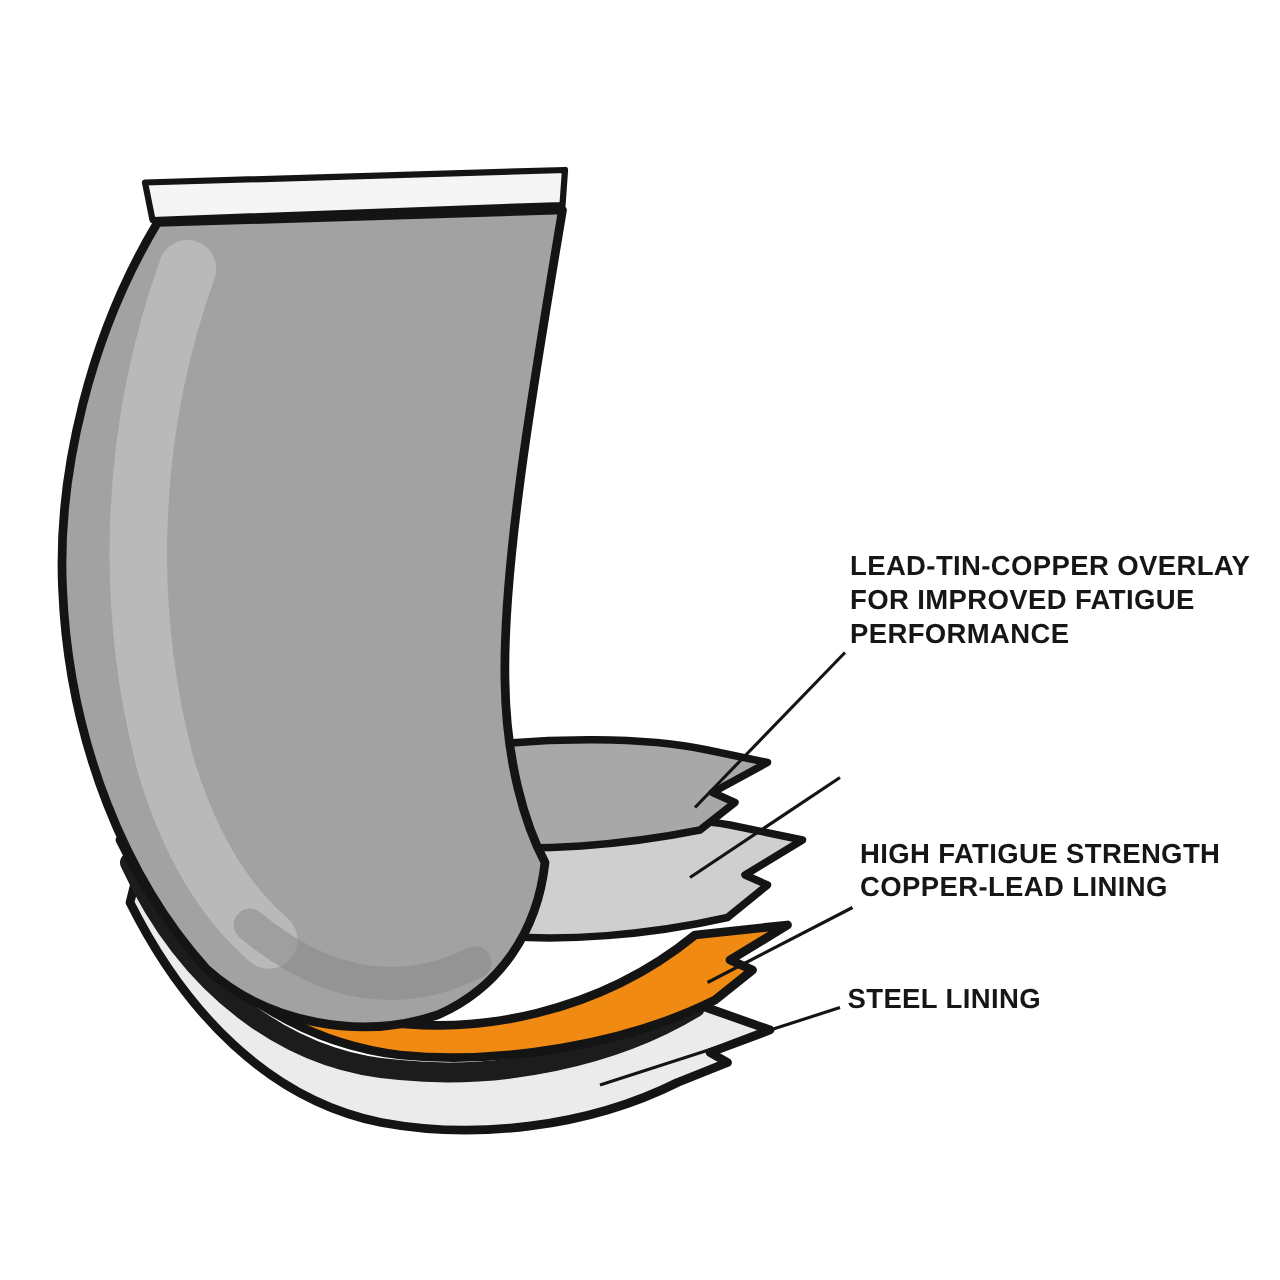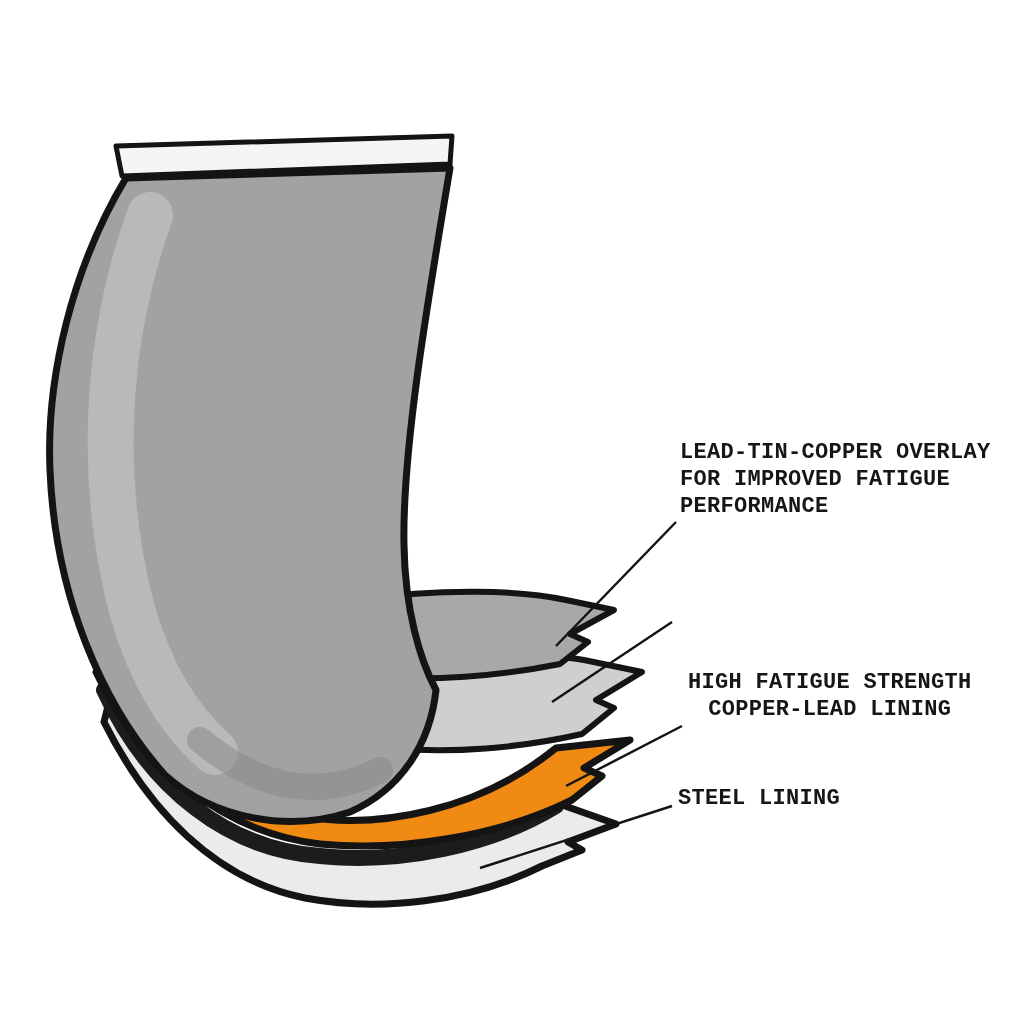--- a/index.html
+++ b/index.html
@@ -17,31 +17,31 @@
   }
   .diagram-svg {
     position: absolute;
     left: 0;
     top: 0;
     width: 1024px;
     height: 1024px;
   }
   .layer-label {
     position: absolute;
-    font-family: Liberation Mono, monospace;
+    font-family: Liberation Sans, sans-serif;
     font-weight: 700;
     font-size: 22px;
     line-height: 1.22;
     letter-spacing: 0.3px;
     color: #161616;
     white-space: pre-line;
   }
   .label-overlay     { left: 680px; top: 440px; }
   .label-nickel      { left: 678px; top: 600px; }
-  .label-copper-lead { left: 688px; top: 670px; text-align: center; }
+  .label-copper-lead { left: 688px; top: 670px; }
   .label-steel       { left: 678px; top: 786px; }
 </style>
 </head>
 <body>
 
 <div class="stage">
 
   <svg class="diagram-svg" viewBox="0 0 1024 1024">
 
     <path fill="#ebebeb" stroke="#141414" stroke-width="7" stroke-linejoin="round" d="M 112,690

